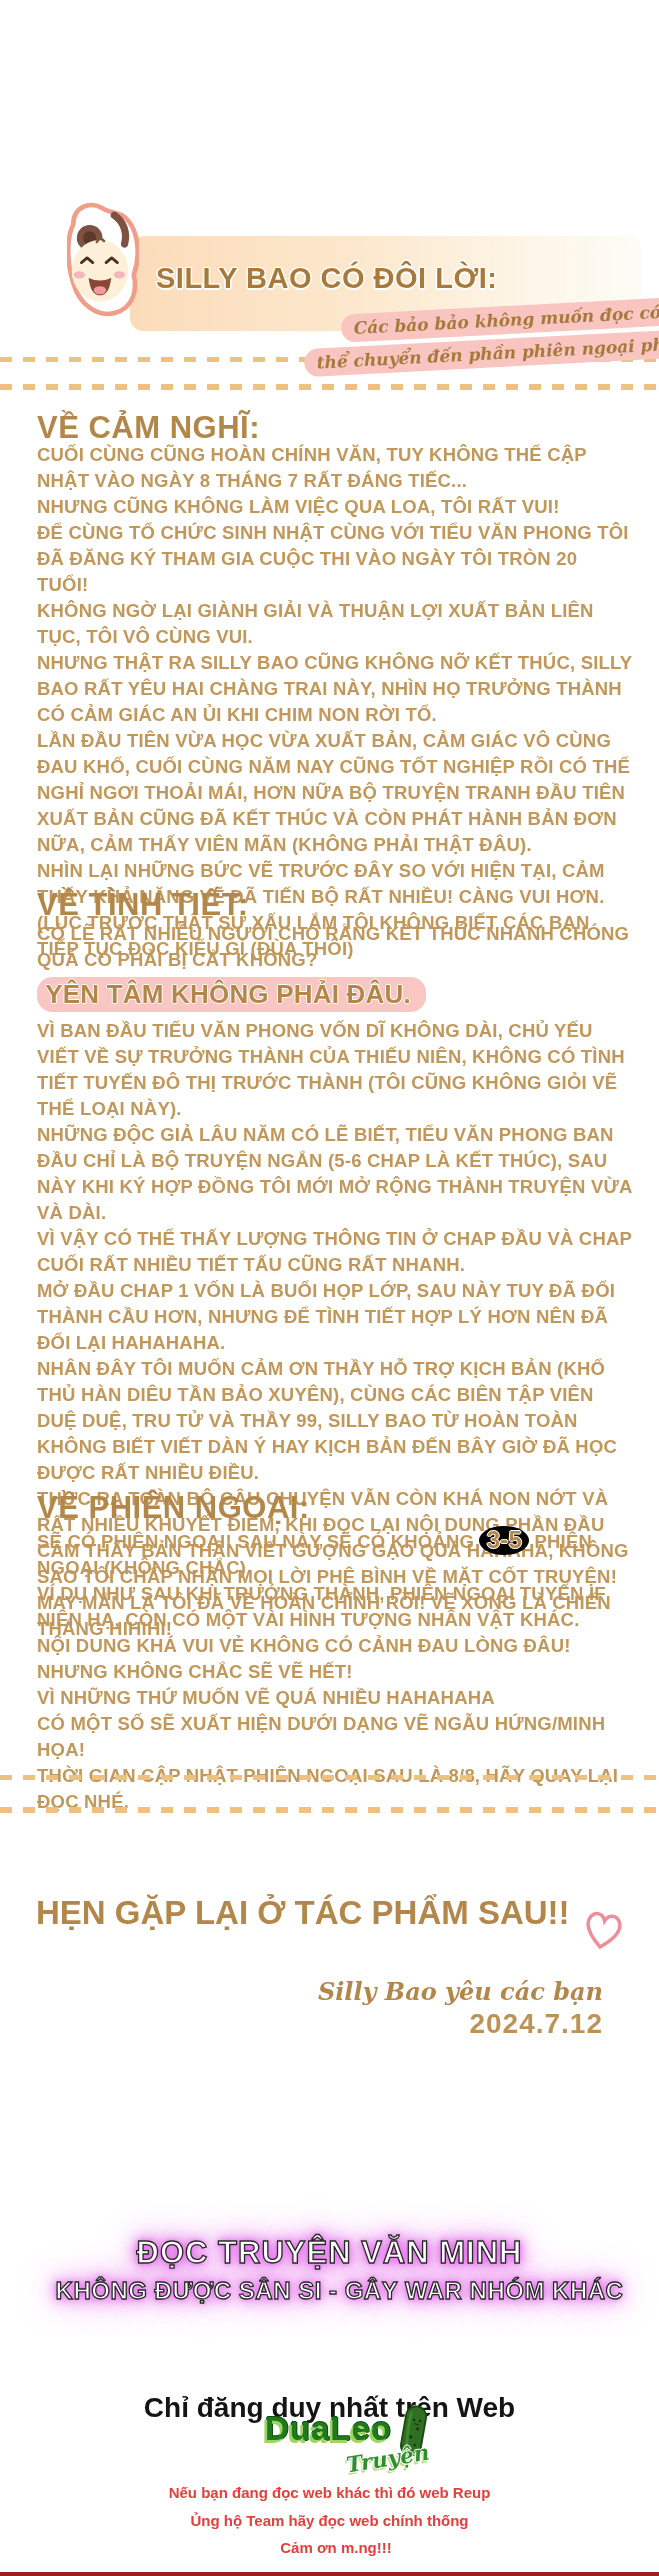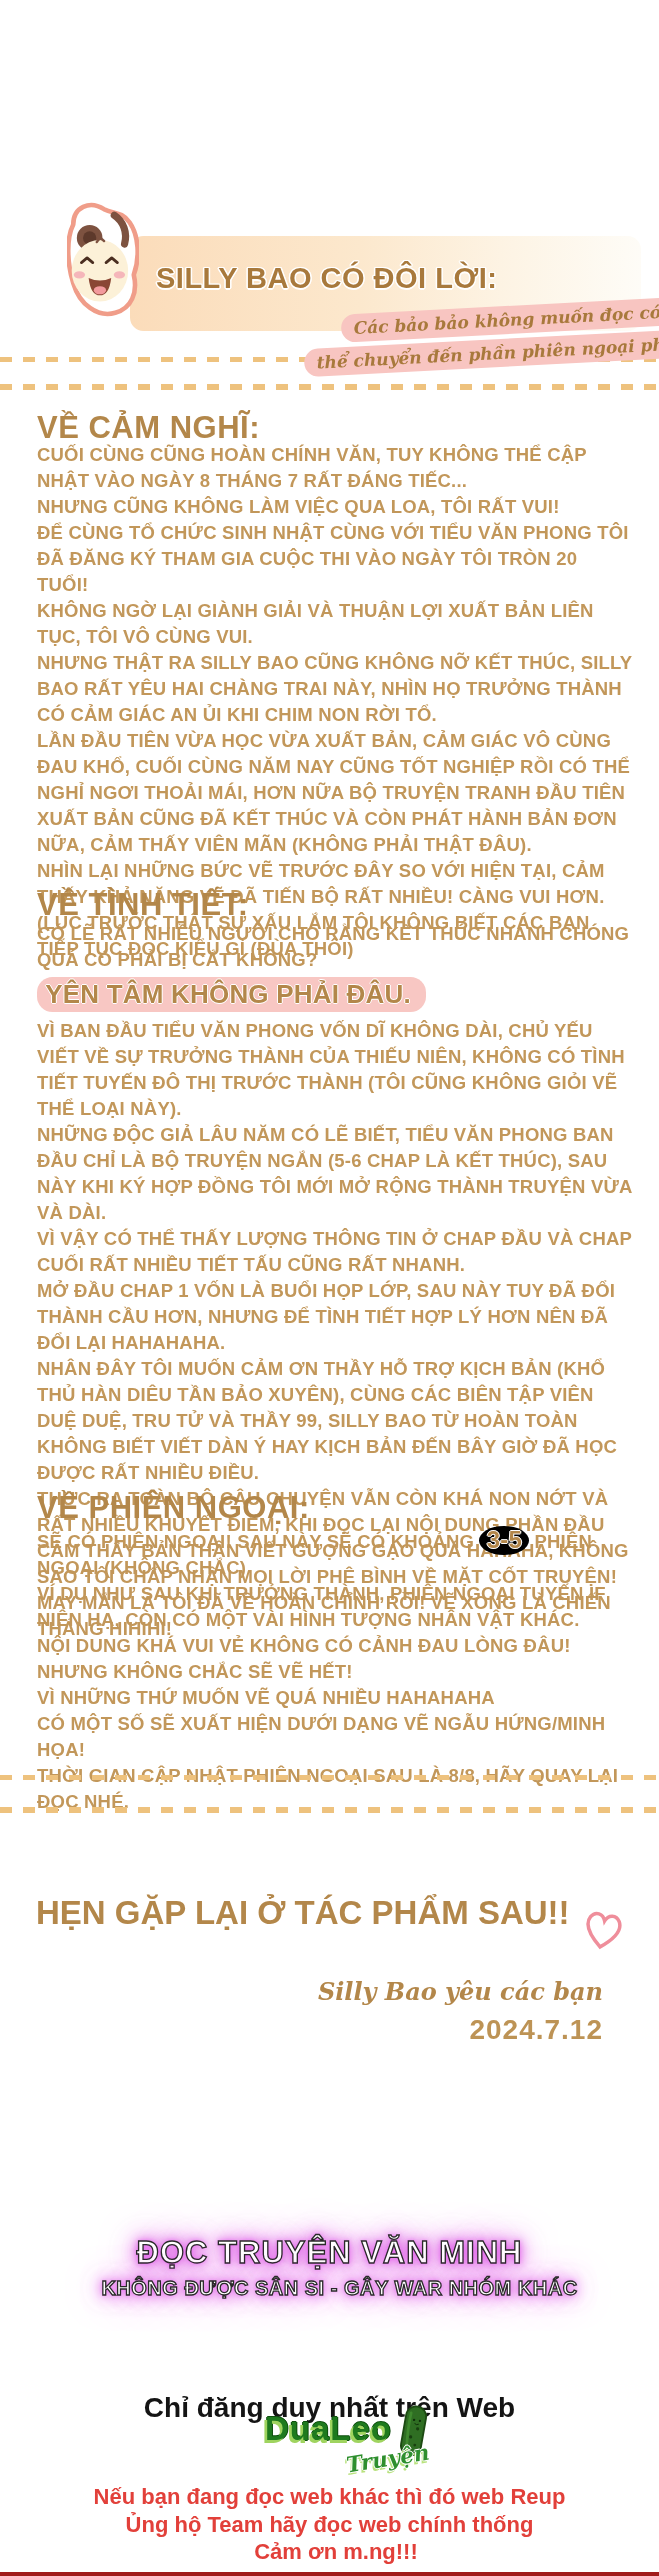--- a/index.html
+++ b/index.html
@@ -30,39 +30,39 @@
   .hl-pill{display:inline-block;background:#f8c7c3;border-radius:15.5px;padding:4.1px 15.5px 5.2px 8.2px;
     font-size:26px;color:#b3874a;margin:4.1px 0 5.2px 0;
     text-shadow:-1px 0 #fff,1px 0 #fff,0 -1px #fff,0 1px #fff;}
   .hl-35{display:inline-block;background:#000000;border-radius:50%;padding:1px 7.2px 2.1px 7.2px;
     font-size:24px;color:#b3874a;text-shadow:-1px 0 #fff,1px 0 #fff,0 -1px #fff,0 1px #fff;}
 
   
   .farewell{left:36px;top:1854px;font-size:33px;font-weight:700;color:#b3874a;margin-top:40px;}
   .heart{left:581px;top:1900px;width:44px;height:60px;}
   .signature{right:56px;top:1977px;font:italic 700 24px "DejaVu Serif", serif;color:#b3874a;}
-  .sig-date{right:56px;top:2008px;font-size:28px;font-weight:700;color:#bd9355;letter-spacing:1px;margin-top:6px;}
+  .sig-date{right:56px;top:2008px;font-size:28px;font-weight:700;color:#bd9355;letter-spacing:1px;}
 
   
   .glow{left:0;right:0;text-align:center;font-weight:900;color:#fff;-webkit-text-stroke:1.3px #2a2a2a;
     text-shadow:0 0 5.2px #e76ff2,0 0 11.3px #d94fe0,0 0 21.6px #d94fe0,0 0 36px rgba(217,79,224,.65);}
   .glow1{top:2235px;font-size:31px;letter-spacing:1px;}
-  .glow2{top:2277px;font-size:20px;letter-spacing:0.5px;padding-left:20px;}
+  .glow2{top:2277px;font-size:24px;letter-spacing:0.5px;padding-left:20px;}
   .webonly{left:0;right:0;top:2376px;text-align:center;font-size:28px;font-weight:900;color:#141414;margin-top:16px;}
 
   
   .logo-row{left:0;right:0;top:2410px;height:67px;display:flex;justify-content:center;align-items:flex-start;gap:6.2px;padding-left:36px;}
   .logo-name{font-size:33px;font-weight:900;color:#1e7a1e;letter-spacing:1px;
     text-shadow:-2.6px 3.1px 0 #9fd45f,-1px 0 #0d4f0d,1px 0 #0d4f0d,0 1px #0d4f0d,0 -1px #0d4f0d;}
   .logo-sub{left:346px;top:2446px;font:italic 700 21.6px "DejaVu Serif", serif;color:#2e8f2e;
     transform:rotate(-9deg);text-shadow:-1px 0 #fff,1px 0 #fff,0 -1px #fff,0 1px #fff,-2.1px 2.6px 0 #b9e27e;}
   .cucumber{margin-top:-7.2px;}
 
   
-  .reup{left:0;right:0;text-align:center;font-size:22px;font-weight:800;color:#e2403a;}
+  .reup{left:0;right:0;text-align:center;font-size:15px;font-weight:800;color:#e2403a;}
   .reup1{top:2484px;} .reup2{top:2512px;} .reup3{top:2539px;padding-left:13px;}
 
   
   .fb{left:0;top:2568px;width:659px;height:361px;overflow:hidden;}
   .fb-bar{position:absolute;left:0;top:4.1px;width:659px;height:23px;background:#a11b1b;}
 </style>
 </head>
 <body>
 
 <div id="canvas">

